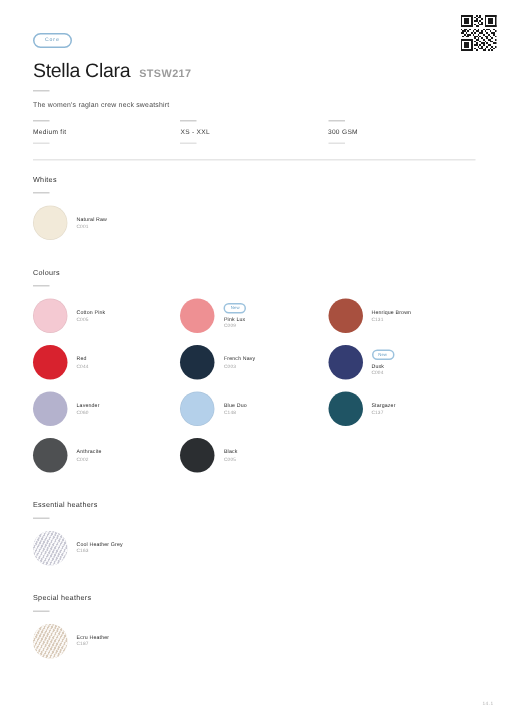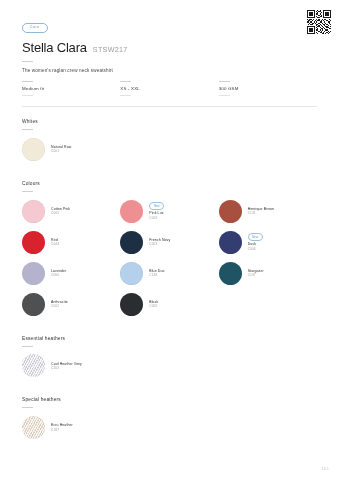--- a/index.html
+++ b/index.html
@@ -14,21 +14,21 @@
 
   
   .header{padding:14px 22px 0 22px;}
   .badge{
     display:inline-block;border:0.8px solid #8fb8d6;color:#5d93b8;
     border-radius:8px;font-size:3.4px;letter-spacing:.6px;
     padding:2.2px 7px;line-height:1;text-transform:none;
   }
   .title-row{display:flex;align-items:baseline;gap:6px;margin-top:8px;}
   .title{font-size:13px;font-weight:400;letter-spacing:-0.2px;color:#1c1c1c;line-height:1.1;}
-  .style-code{font-size:7.2px;color:#9b9b9b;letter-spacing:.3px;}
+  .style-code{font-size:7.2px;color:#9b9b9b;letter-spacing:.3px;font-weight:bold;}
   .rule-sm{width:11px;height:0.8px;background:#cfcfcf;margin:6px 0 0 0;}
   .subtitle{font-size:4.6px;color:#4a4a4a;margin-top:6px;letter-spacing:.15px;}
 
   
   .specs{display:flex;padding:0 22px;margin-top:8px;}
   .spec{width:33.33%;}
   .spec .rule-top{width:11px;height:0.8px;background:#cfcfcf;}
   .spec .val{font-size:4.4px;color:#3a3a3a;margin:4.5px 0 4.5px 0;letter-spacing:.2px;}
   .spec .rule-bot{width:11px;height:0.8px;background:#e2e2e2;}
 

